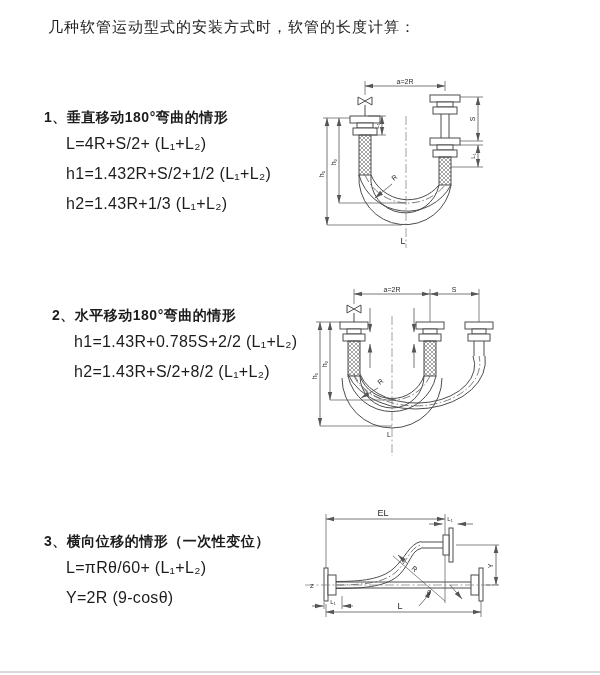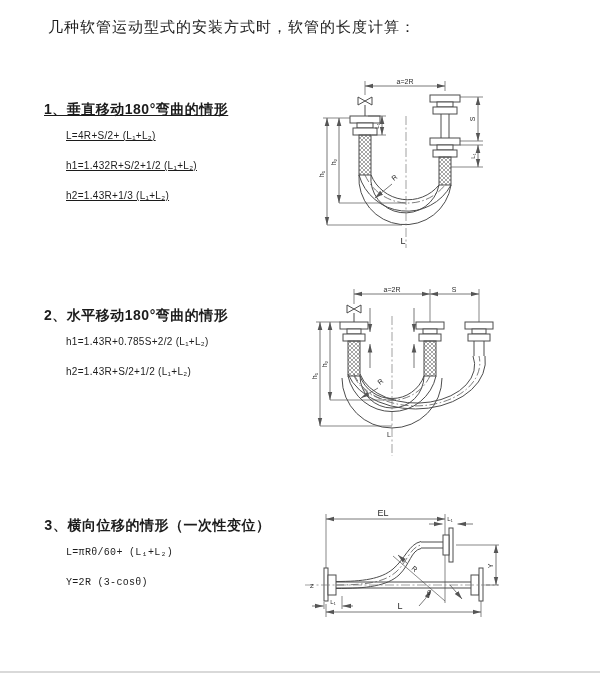--- a/index.html
+++ b/index.html
@@ -1,22 +1,22 @@
 <!DOCTYPE html>
 <html><head>
 <meta charset="utf-8">
 <style>
   html,body{margin:0;padding:0;background:#f2f2f2;}
   #page{position:relative;width:600px;height:675px;background:#ffffff;overflow:hidden;
         font-family:"Liberation Sans","DejaVu Sans",sans-serif;color:#1c1c1c;}
   .title{position:absolute;left:36px;top:18px;font-size:15px;font-weight:400;letter-spacing:1px;margin-left:12px;}
   .section{position:absolute;left:44px;}
   .heading{font-size:14px;font-weight:600;letter-spacing:0.5px;line-height:18px;margin-bottom:10px;}
-  .formula{font-size:10px;line-height:16px;margin:0 0 14px 22px;letter-spacing:0.3px;}
-  #s1{top:100px;text-decoration:underline;} #s2{top:306px;} #s3{top:517px;font-family:Liberation Mono, monospace;}
+  .formula{font-size:16px;line-height:16px;margin:0 0 14px 22px;letter-spacing:0.3px;}
+  #s1{top:108px;} #s2{top:306px;margin-left:8px;} #s3{top:532px;}
   svg.diag{position:absolute;}
   #d1{left:302px;top:68px;} #d2{left:296px;top:276px;} #d3{left:293px;top:498px;}
   svg .geo{stroke:#4d4d4d;fill:none;stroke-width:1;}
   svg .geof{stroke:#4d4d4d;fill:#ffffff;stroke-width:1;}
   svg .hose{stroke:#4d4d4d;fill:url(#hatch);stroke-width:1;}
   svg .dim{stroke:#555555;fill:none;stroke-width:0.8;}
   svg .ext{stroke:#555555;fill:none;stroke-width:0.7;}
   svg .cl{stroke:#787878;fill:none;stroke-width:0.7;stroke-dasharray:9 2.5 2 2.5;}
   svg .dash{stroke:#5a5a5a;fill:none;stroke-width:0.8;stroke-dasharray:8 2.5 1.5 2.5;}
   svg text{fill:#2b2b2b;font-family:"Liberation Sans","DejaVu Sans",sans-serif;}
@@ -33,27 +33,27 @@
   <div class="section" id="s1">
     <div class="heading">1、垂直移动180°弯曲的情形</div>
     <div class="formula">L=4R+S/2+ (L₁+L₂)</div>
     <div class="formula">h1=1.432R+S/2+1/2 (L₁+L₂)</div>
     <div class="formula">h2=1.43R+1/3 (L₁+L₂)</div>
   </div>
 
   <div class="section" id="s2">
     <div class="heading">2、水平移动180°弯曲的情形</div>
     <div class="formula">h1=1.43R+0.785S+2/2 (L₁+L₂)</div>
-    <div class="formula">h2=1.43R+S/2+1/2 (L₁+L₂)</div>
+    <div class="formula">h2=1.43R+S/2+8/2 (L₁+L₂)</div>
   </div>
 
   <div class="section" id="s3">
     <div class="heading">3、横向位移的情形（一次性变位）</div>
     <div class="formula">L=πRθ/60+ (L₁+L₂)</div>
-    <div class="formula">Y=2R (3-cosθ)</div>
+    <div class="formula">Y=2R (9-cosθ)</div>
   </div>
 
   <svg id="d1" class="diag" width="265" height="195" viewBox="0 0 265 195">
     <defs>
       <marker id="arrE" markerWidth="9" markerHeight="6" refX="8.5" refY="3" orient="auto" markerUnits="userSpaceOnUse">
         <path d="M0,0.7 L8.5,3 L0,5.3 Z" fill="#555"></path>
       </marker>
       <marker id="arrS" markerWidth="9" markerHeight="6" refX="0.5" refY="3" orient="auto" markerUnits="userSpaceOnUse">
         <path d="M8.5,0.7 L0.5,3 L8.5,5.3 Z" fill="#555"></path>
       </marker>

